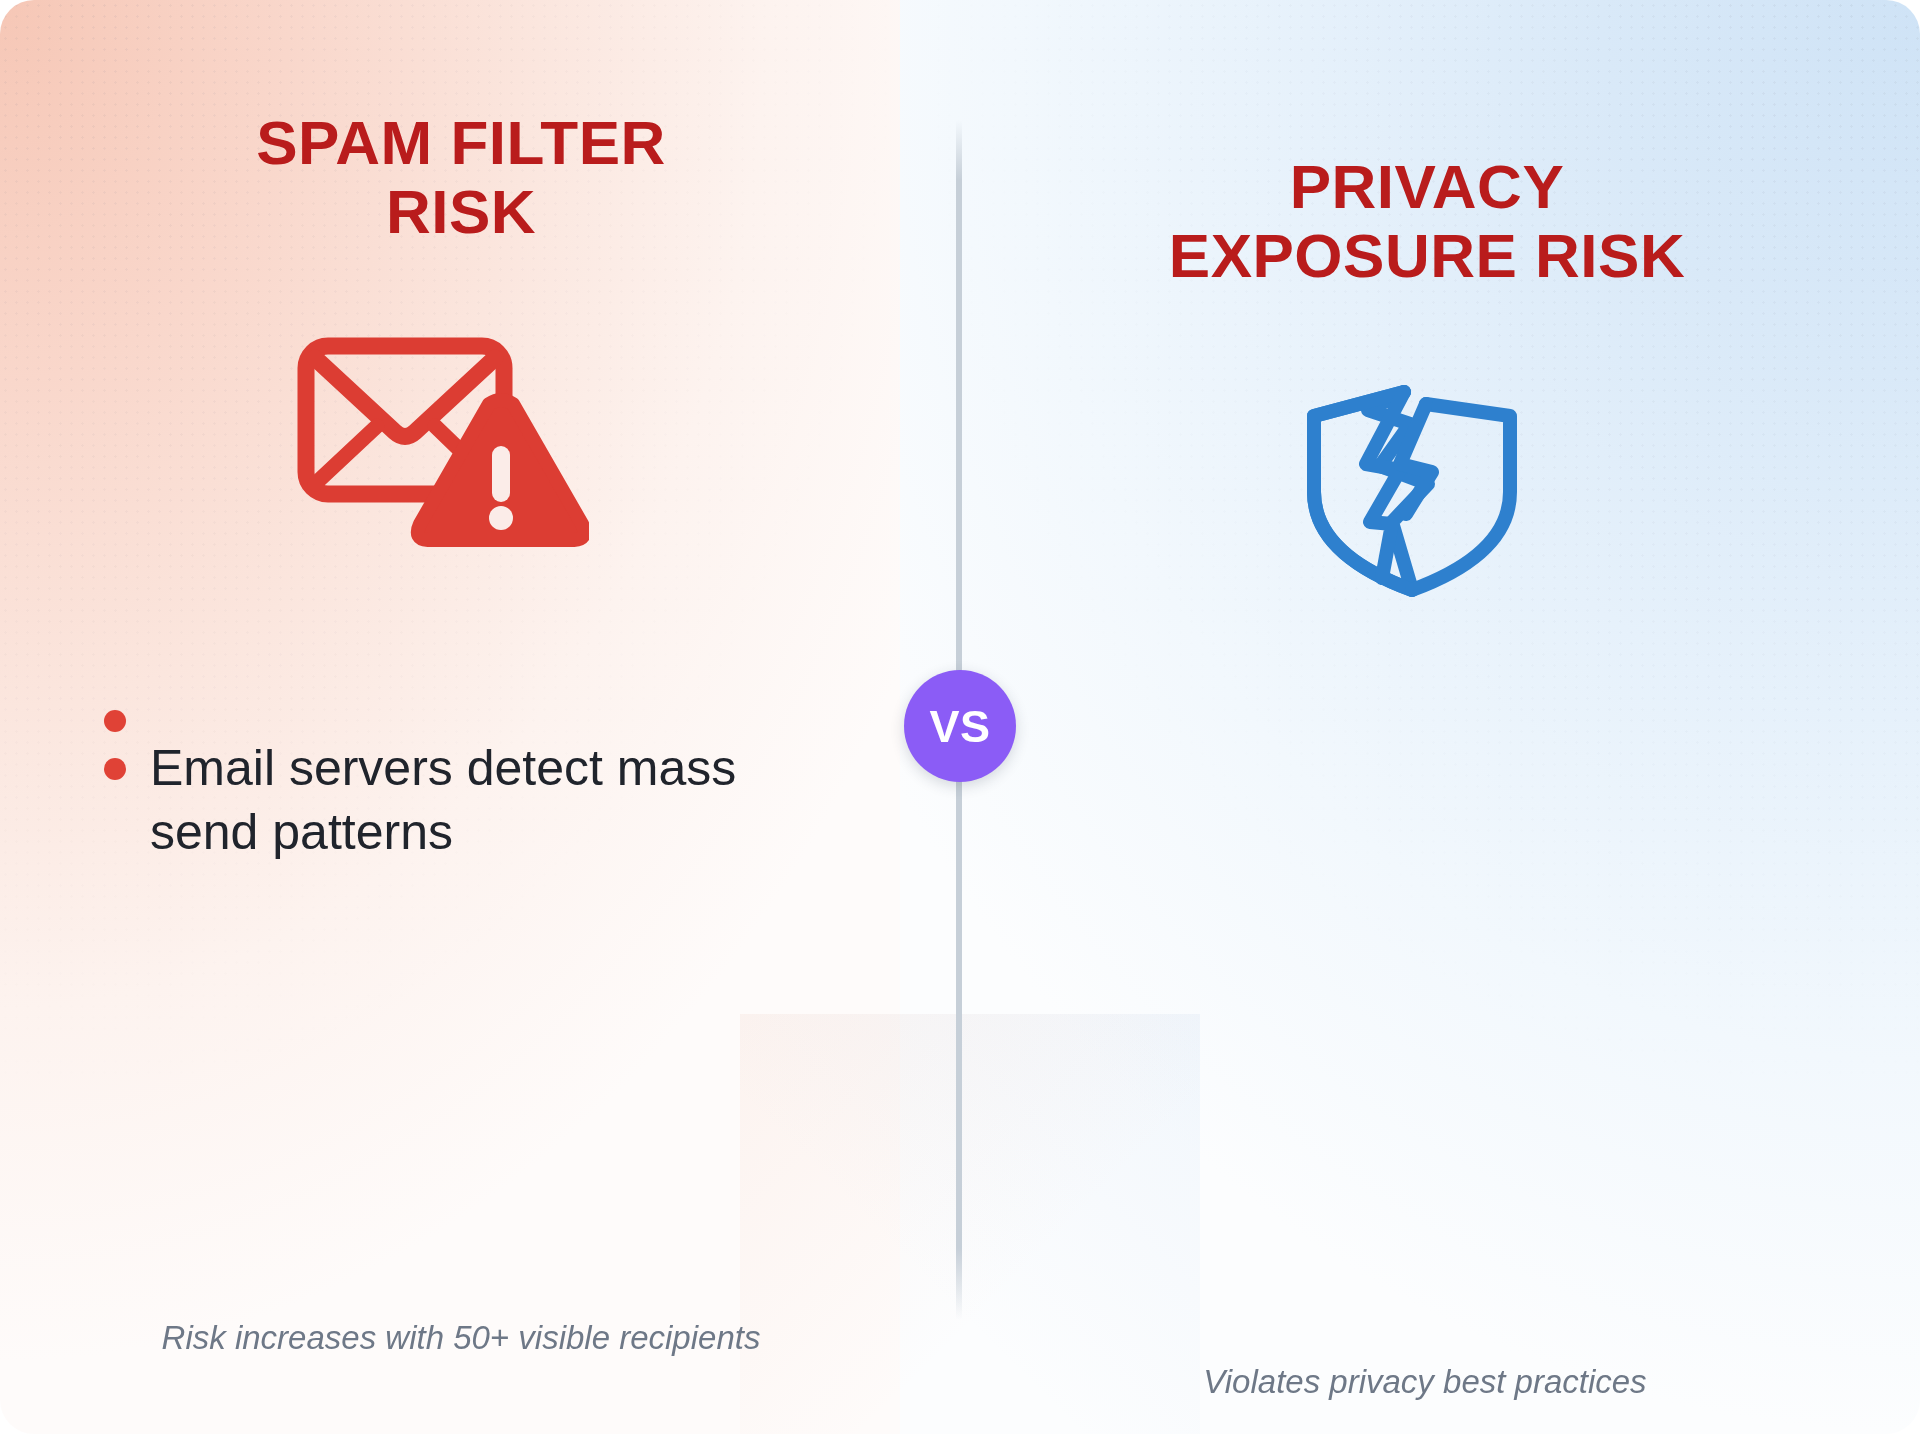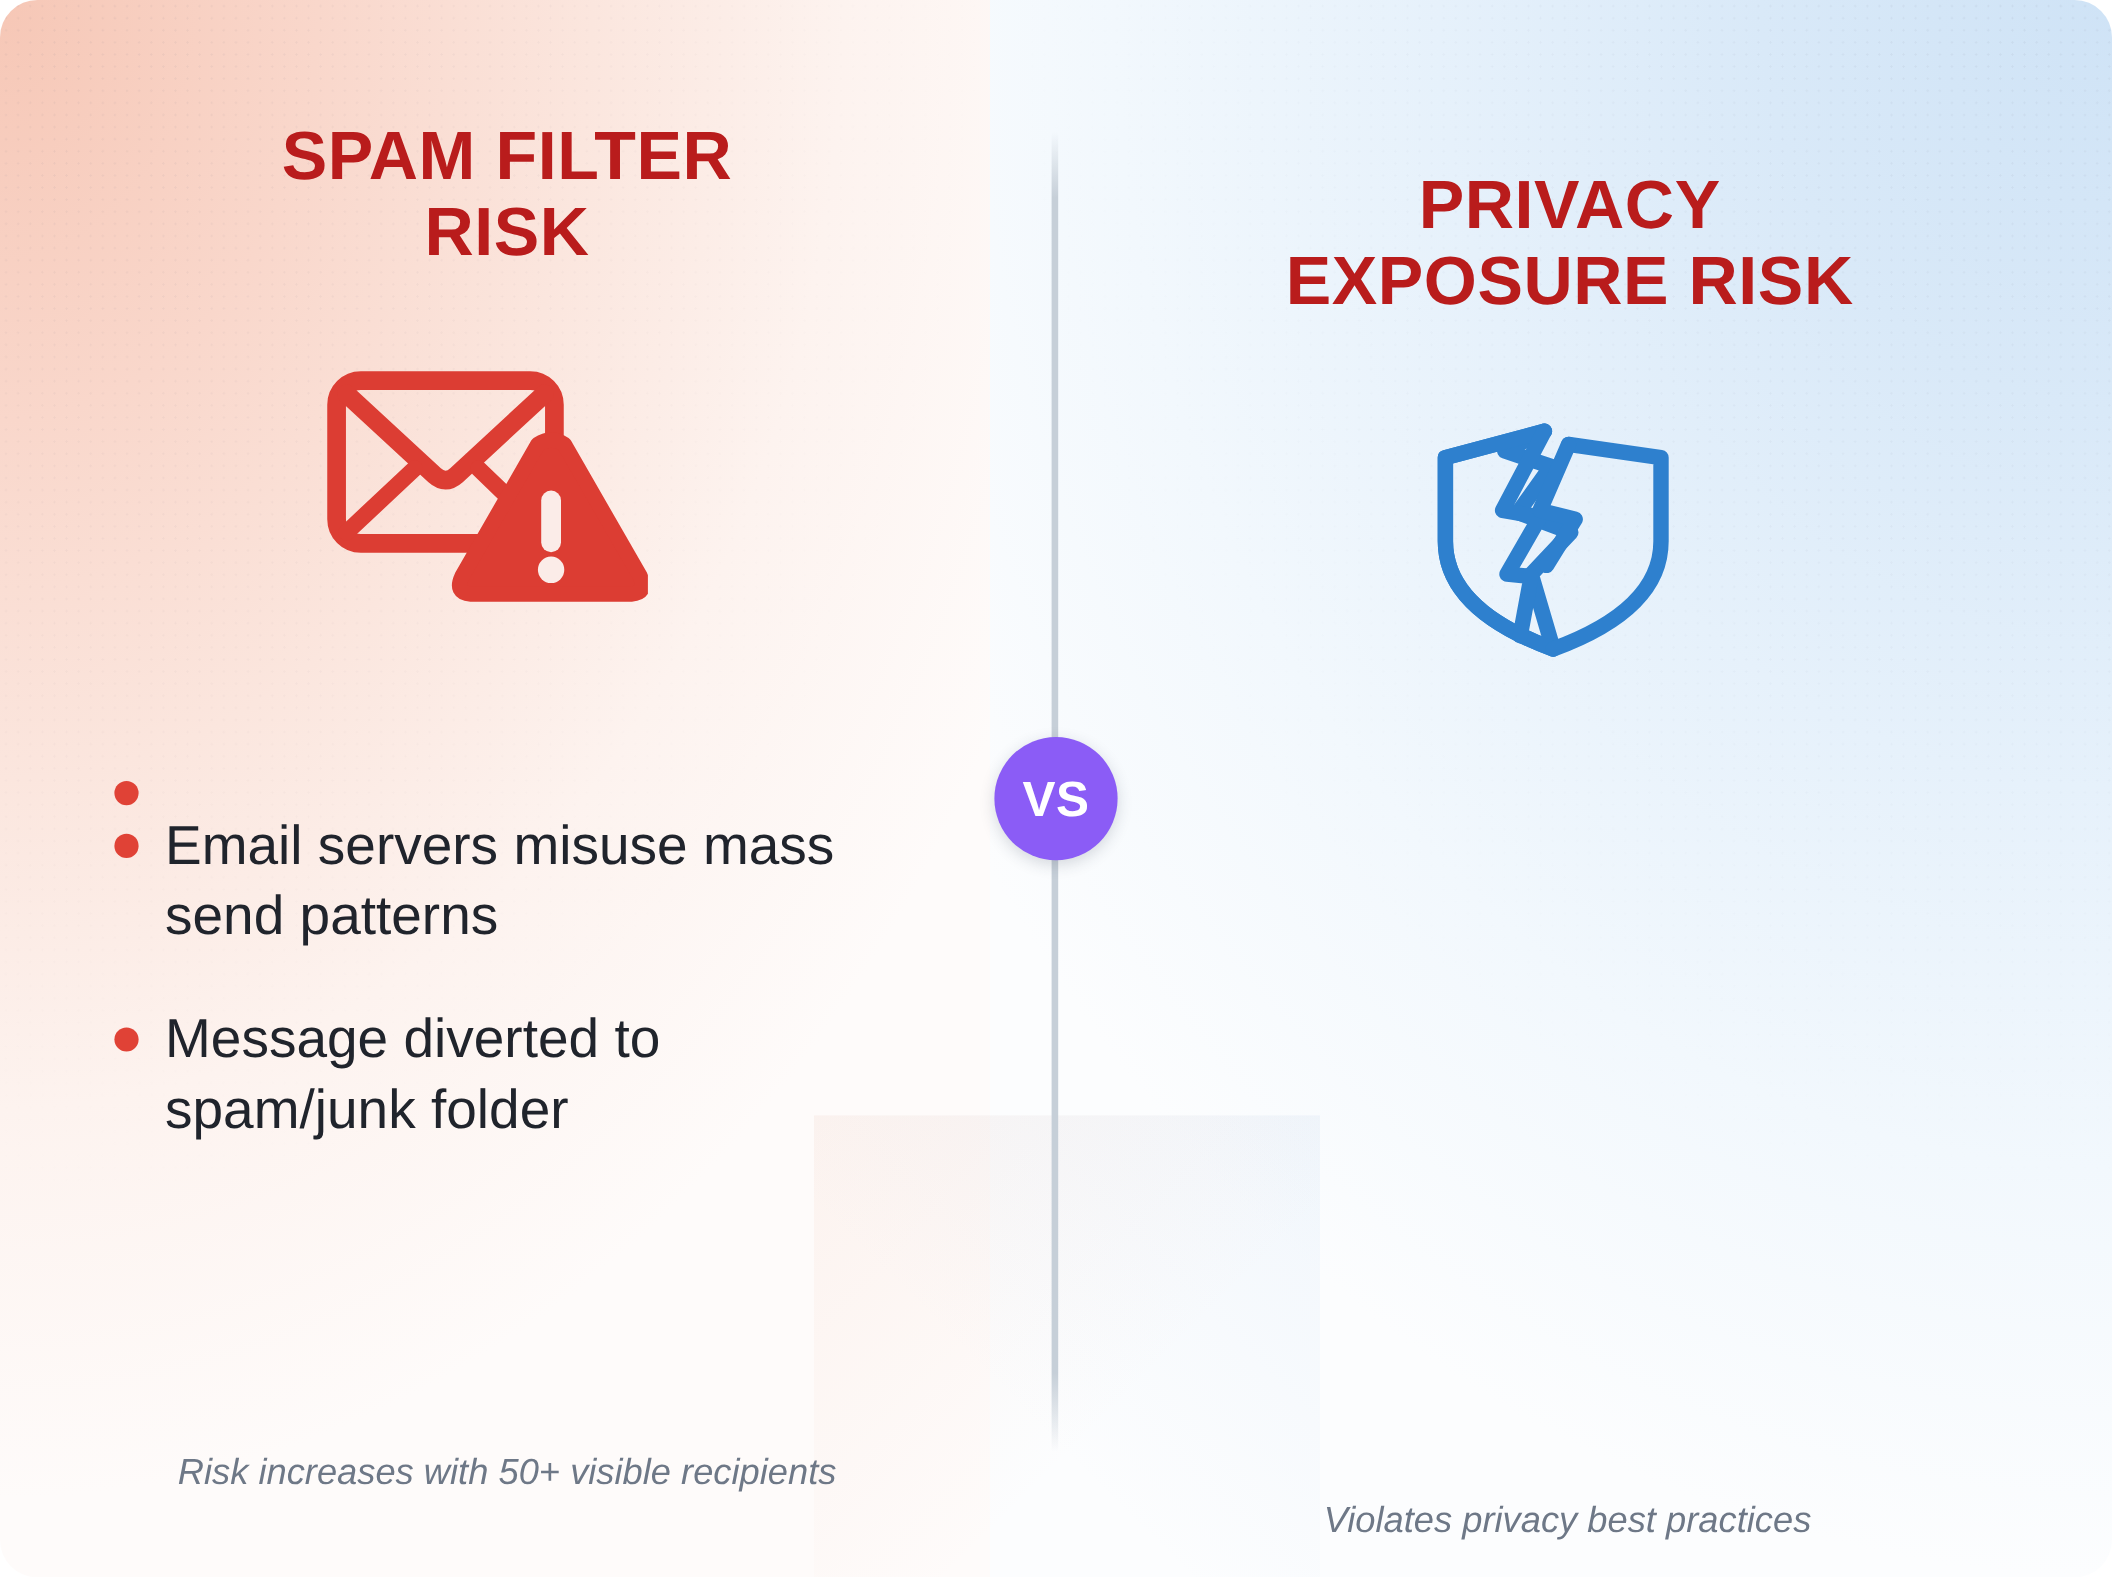--- a/index.html
+++ b/index.html
@@ -233,25 +233,21 @@
         <circle cx="212" cy="190" r="12" fill="#FBECE8"></circle>
       </svg>
     </div>
 
     <ul class="bullets">
       <li class="bullet-item">
         <span class="bullet-dot dot-red"></span>
       </li>
       <li class="bullet-item">
         <span class="bullet-dot dot-red"></span>
-        <span>Email servers misuse mass send patterns</span>
-      </li>
-      <li class="bullet-item">
-        <span class="bullet-dot dot-red"></span>
-        <span>Message diverted to spam/junk folder</span>
+        <span>Email servers detect mass send patterns</span>
       </li>
     </ul>
 
     <div class="footnote">Risk increases with 50+ visible recipients</div>
   </div>
 
   <div class="col col-right">
 
     <div class="panel-title">PRIVACY
 EXPOSURE RISK</div>

